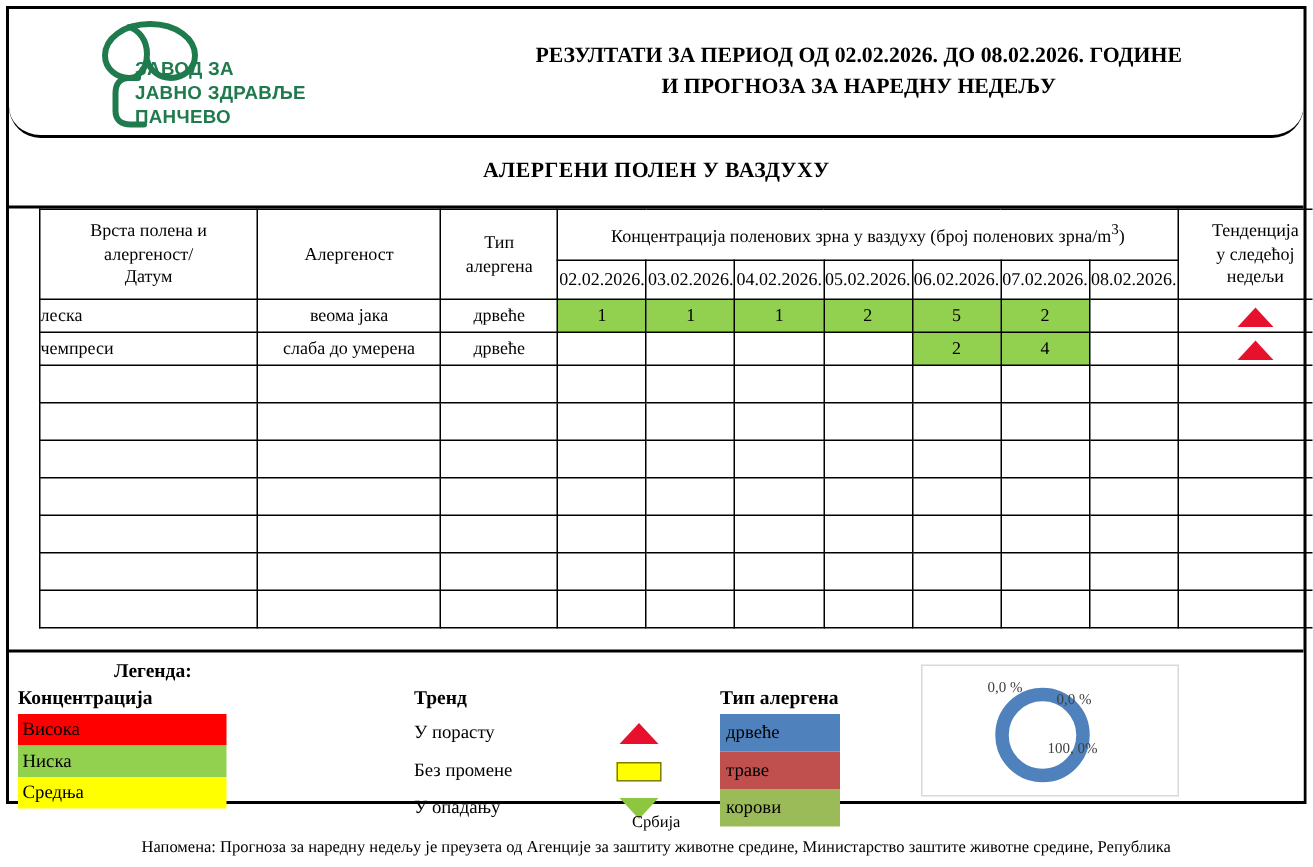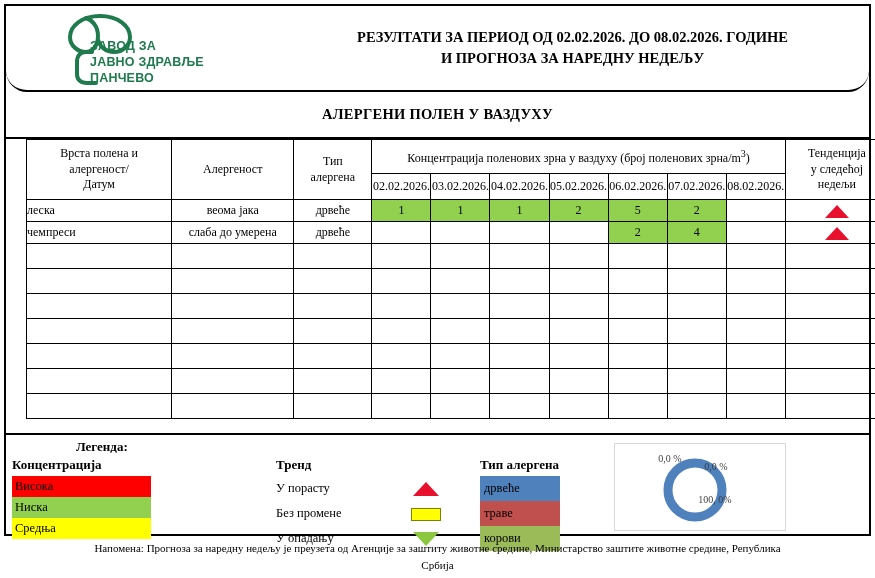--- a/index.html
+++ b/index.html
@@ -502,17 +502,17 @@
         </svg>
         <div class="chart-lbl" style="left:38px; top:9px; width:34px;">0,0 %</div>
         <div class="chart-lbl" style="left:84px; top:17px; width:34px;">0,0 %</div>
         <div class="chart-lbl" style="left:78px; top:50px; width:44px;">100, 0%</div>
       </div>
     </div>
 
   </div>
 
   <div class="footer">
+    <div>Србија</div>
     <div>Напомена: Прогноза за наредну недељу је преузета од Агенције за заштиту животне средине, Министарство заштите животне средине, Република</div>
-    <div>Србија</div>
   </div>
 
 </div>
 
 </body></html>

